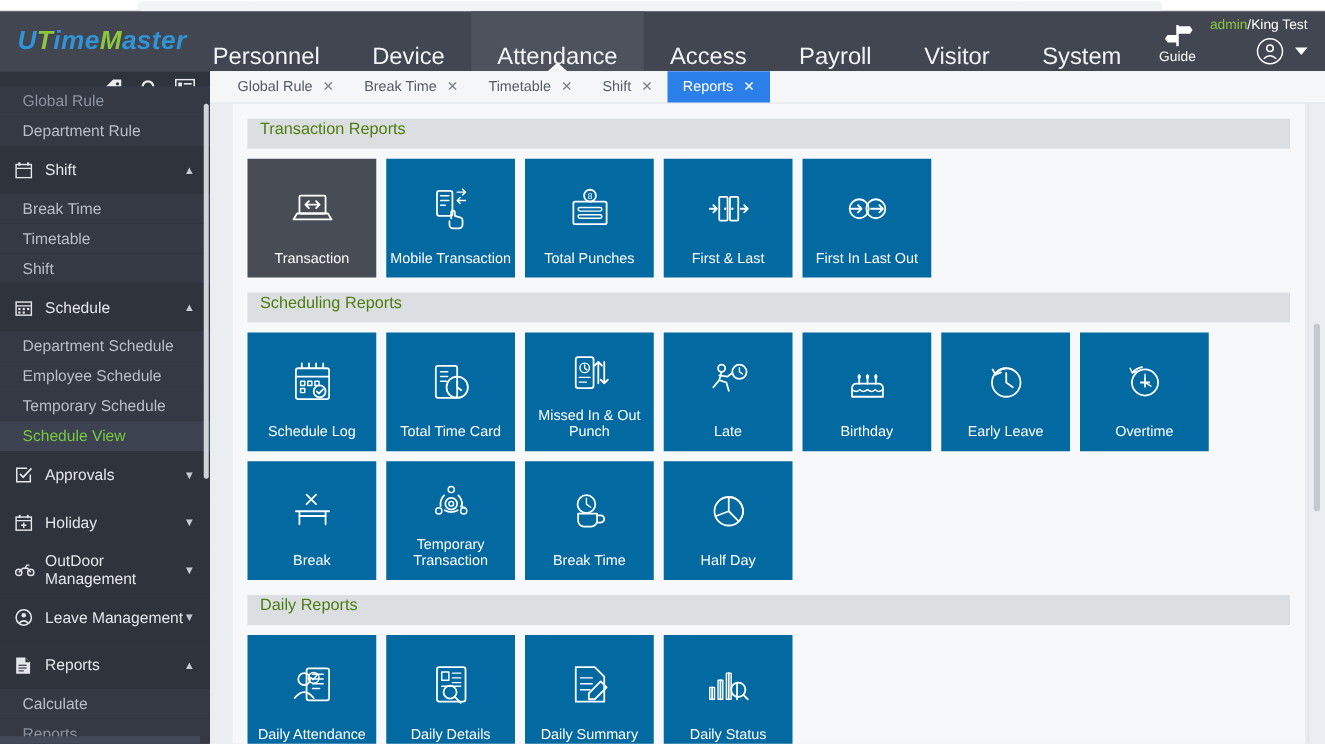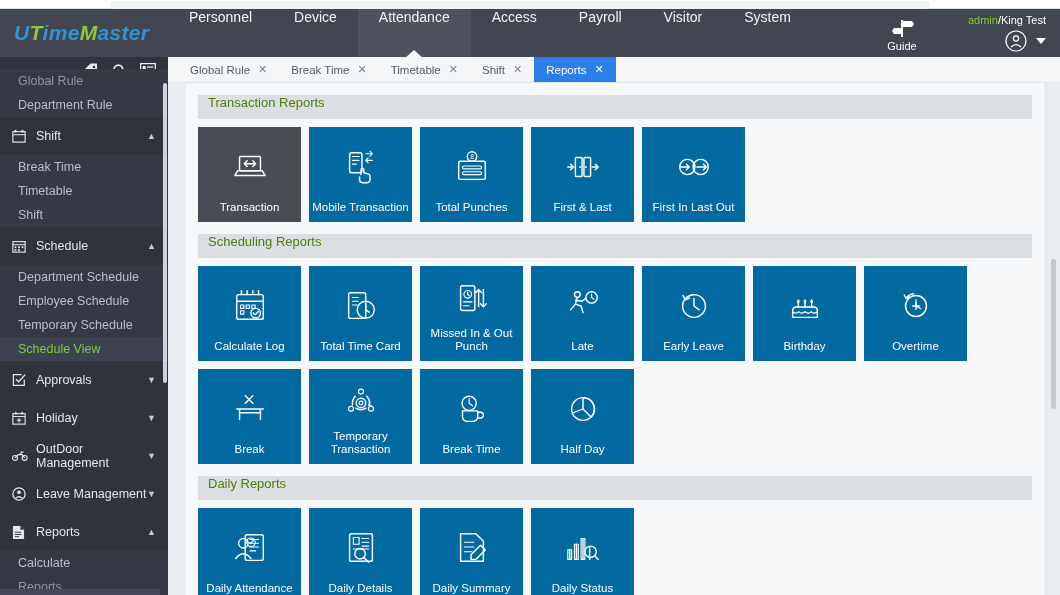--- a/index.html
+++ b/index.html
@@ -32,22 +32,22 @@
   .logo {
     width: 168px; display: flex; align-items: center; padding-left: 14px;
     font-size: 21px; font-weight: bold; font-style: italic;
     letter-spacing: .3px; white-space: nowrap;
   }
   .logo .c-blue { color: #2f93d6; }
   .logo .c-green { color: #8dc63f; }
 
   .navitems { display: flex; align-items: stretch; }
   .navitem {
-    display: flex; align-items: flex-start; padding: 0 21px;
-    color: #f2f3f5; font-size: 14px; cursor: pointer;
+    display: flex; align-items: flex-end; padding: 0 21px;
+    color: #f2f3f5; font-size: 19px; cursor: pointer;
     position: relative; white-space: nowrap;
   }
   .navitem.active { background: #4d525c; }
   .navitem.active::after {
     content: ""; position: absolute; bottom: -1px; left: 50%;
     margin-left: -9px; width: 0; height: 0;
     border-left: 9px solid transparent; border-right: 9px solid transparent;
     border-bottom: 8px solid #f4f6f8;
   }
 
@@ -485,21 +485,21 @@
               <line x1="6" y1="15" x2="34" y2="15" fill="none" stroke="#ffffff" stroke-width="1.5" stroke-linecap="round" stroke-linejoin="round"></line>
               <path d="M11 8 V4 M17 8 V4 M23 8 V4 M29 8 V4" fill="none" stroke="#ffffff" stroke-width="1.5" stroke-linecap="round" stroke-linejoin="round"></path>
               <rect x="10" y="19" width="3.5" height="3.5" fill="none" stroke="#ffffff" stroke-width="1.2" stroke-linecap="round" stroke-linejoin="round"></rect>
               <rect x="16" y="19" width="3.5" height="3.5" fill="none" stroke="#ffffff" stroke-width="1.2" stroke-linecap="round" stroke-linejoin="round"></rect>
               <rect x="22" y="19" width="3.5" height="3.5" fill="none" stroke="#ffffff" stroke-width="1.2" stroke-linecap="round" stroke-linejoin="round"></rect>
               <rect x="10" y="25" width="3.5" height="3.5" fill="none" stroke="#ffffff" stroke-width="1.2" stroke-linecap="round" stroke-linejoin="round"></rect>
               <circle cx="26" cy="27.5" r="5" fill="none" stroke="#ffffff" stroke-width="1.5" stroke-linecap="round" stroke-linejoin="round"></circle>
               <path d="M23.6 27.5 l1.8 1.8 l3.4-3.6" fill="none" stroke="#ffffff" stroke-width="1.5" stroke-linecap="round" stroke-linejoin="round"></path>
             </svg>
           </div>
-          <div class="tlabel">Calculate Log</div>
+          <div class="tlabel">Schedule Log</div>
         </div>
         <div class="tile">
           <div class="ticon">
             <svg width="38" height="38" viewBox="0 0 40 40">
               <rect x="7" y="6" width="18" height="27" rx="2" fill="none" stroke="#ffffff" stroke-width="1.5" stroke-linecap="round" stroke-linejoin="round"></rect>
               <path d="M11 11 h6 M11 15 h6 M11 19 h5" fill="none" stroke="#ffffff" stroke-width="1.2" stroke-linecap="round" stroke-linejoin="round"></path>
               <circle cx="25" cy="24" r="9" fill="none" stroke="#ffffff" stroke-width="1.5" stroke-linecap="round" stroke-linejoin="round"></circle>
               <path d="M25 19 v5 l3.5 2.5" fill="none" stroke="#ffffff" stroke-width="1.5" stroke-linecap="round" stroke-linejoin="round"></path>
             </svg>
           </div>
@@ -526,38 +526,38 @@
               <path d="M14 11 l-2 7 l-5 6 M12 18 l6 2 l2 7 M12 14 l7 1 M19 15 l4-3" fill="none" stroke="#ffffff" stroke-width="1.5" stroke-linecap="round" stroke-linejoin="round"></path>
               <circle cx="29" cy="11" r="6" fill="none" stroke="#ffffff" stroke-width="1.5" stroke-linecap="round" stroke-linejoin="round"></circle>
               <path d="M29 7.5 v3.5 l2.5 1.8" fill="none" stroke="#ffffff" stroke-width="1.2" stroke-linecap="round" stroke-linejoin="round"></path>
             </svg>
           </div>
           <div class="tlabel">Late</div>
         </div>
         <div class="tile">
           <div class="ticon">
             <svg width="38" height="38" viewBox="0 0 40 40">
+              <path d="M7 32 h26 v-8 a4 4 0 0 0-4-3 H11 a4 4 0 0 0-4 3 Z" fill="none" stroke="#ffffff" stroke-width="1.5" stroke-linecap="round" stroke-linejoin="round"></path>
+              <path d="M7 26 q4 3 6.5 0 q2.5 3 6.5 0 q4 3 6.5 0 q2.5 3 6.5 0" fill="none" stroke="#ffffff" stroke-width="1.2" stroke-linecap="round" stroke-linejoin="round"></path>
+              <path d="M13 21 v-4 M20 21 v-4 M27 21 v-4" fill="none" stroke="#ffffff" stroke-width="1.5" stroke-linecap="round" stroke-linejoin="round"></path>
+              <path d="M13 17 q1.6-2 0-3.5 q-1.6 1.5 0 3.5 Z M20 17 q1.6-2 0-3.5 q-1.6 1.5 0 3.5 Z M27 17 q1.6-2 0-3.5 q-1.6 1.5 0 3.5 Z" fill="none" stroke="#ffffff" stroke-width="1.2" stroke-linecap="round" stroke-linejoin="round"></path>
+            </svg>
+          </div>
+          <div class="tlabel">Birthday</div>
+        </div>
+        <div class="tile">
+          <div class="ticon">
+            <svg width="38" height="38" viewBox="0 0 40 40">
               <circle cx="20" cy="20" r="12" fill="none" stroke="#ffffff" stroke-width="1.5" stroke-linecap="round" stroke-linejoin="round"></circle>
               <path d="M20 12 v8 l5.5 4" fill="none" stroke="#ffffff" stroke-width="1.5" stroke-linecap="round" stroke-linejoin="round"></path>
               <path d="M11 13 a12 12 0 0 1 9-5" fill="none" stroke="#ffffff" stroke-width="1.5" stroke-linecap="round" stroke-linejoin="round"></path>
               <path d="M8.5 9 l2.5 4.5 l4.5-2" fill="none" stroke="#ffffff" stroke-width="1.5" stroke-linecap="round" stroke-linejoin="round"></path>
             </svg>
           </div>
           <div class="tlabel">Early Leave</div>
-        </div>
-        <div class="tile">
-          <div class="ticon">
-            <svg width="38" height="38" viewBox="0 0 40 40">
-              <path d="M7 32 h26 v-8 a4 4 0 0 0-4-3 H11 a4 4 0 0 0-4 3 Z" fill="none" stroke="#ffffff" stroke-width="1.5" stroke-linecap="round" stroke-linejoin="round"></path>
-              <path d="M7 26 q4 3 6.5 0 q2.5 3 6.5 0 q4 3 6.5 0 q2.5 3 6.5 0" fill="none" stroke="#ffffff" stroke-width="1.2" stroke-linecap="round" stroke-linejoin="round"></path>
-              <path d="M13 21 v-4 M20 21 v-4 M27 21 v-4" fill="none" stroke="#ffffff" stroke-width="1.5" stroke-linecap="round" stroke-linejoin="round"></path>
-              <path d="M13 17 q1.6-2 0-3.5 q-1.6 1.5 0 3.5 Z M20 17 q1.6-2 0-3.5 q-1.6 1.5 0 3.5 Z M27 17 q1.6-2 0-3.5 q-1.6 1.5 0 3.5 Z" fill="none" stroke="#ffffff" stroke-width="1.2" stroke-linecap="round" stroke-linejoin="round"></path>
-            </svg>
-          </div>
-          <div class="tlabel">Birthday</div>
         </div>
         <div class="tile">
           <div class="ticon">
             <svg width="38" height="38" viewBox="0 0 40 40">
               <circle cx="20" cy="20" r="11" fill="none" stroke="#ffffff" stroke-width="1.5" stroke-linecap="round" stroke-linejoin="round"></circle>
               <path d="M20 13 v7 l5 3" fill="none" stroke="#ffffff" stroke-width="1.2" stroke-linecap="round" stroke-linejoin="round"></path>
               <path d="M16.5 20 h7 M20 16.5 v7" fill="none" stroke="#ffffff" stroke-width="1.5" stroke-linecap="round" stroke-linejoin="round"></path>
               <path d="M9.5 11.5 a13 13 0 0 1 8-4.5" fill="none" stroke="#ffffff" stroke-width="1.5" stroke-linecap="round" stroke-linejoin="round"></path>
               <path d="M7.5 8 l1.8 4 l4-1.6" fill="none" stroke="#ffffff" stroke-width="1.2" stroke-linecap="round" stroke-linejoin="round"></path>
             </svg>

